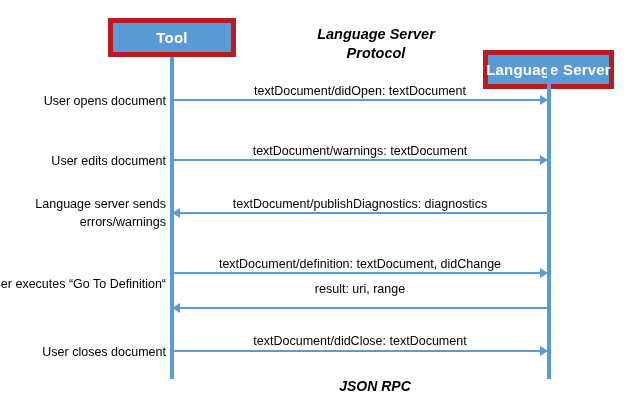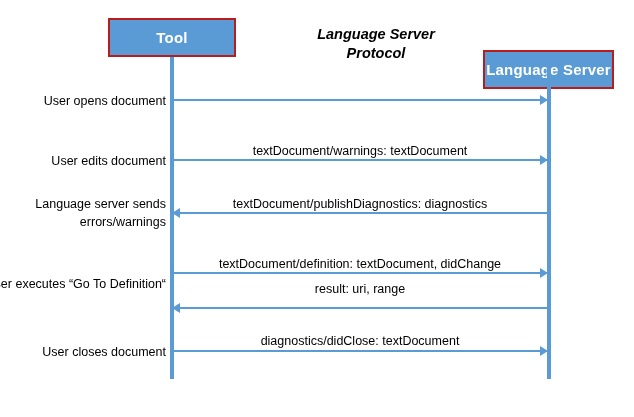--- a/index.html
+++ b/index.html
@@ -15,21 +15,21 @@
     width: 634px;
     height: 417px;
     background: #ffffff;
     overflow: hidden;
   }
 
   
   .participant-box {
     position: absolute;
     background: #5B9BD5;
-    border: 2px solid #b91c1c;
+    border: 5px solid #b91c1c;
     box-sizing: border-box;
     display: flex;
     align-items: center;
     justify-content: center;
   }
   .participant-label {
     color: #ffffff;
     font-weight: bold;
     font-size: 15px;
     letter-spacing: 0.2px;
@@ -143,20 +143,21 @@
 
   <div id="box-server" class="participant-box">
     <span class="participant-label">Language Server</span>
   </div>
 
   <div id="lifeline-tool" class="lifeline"></div>
   <div id="lifeline-server" class="lifeline"></div>
 
   <div id="diagram-title">Language Server Protocol</div>
 
+  <div class="msg-label" style="top:84px;">textDocument/didOpen: textDocument</div>
   <div class="msg-line" style="top:99px;"></div>
   <div class="arrowhead right" style="top:95px;"></div>
   <div class="side-note" style="top:92px;">User opens document</div>
 
   <div class="msg-label" style="top:144px;">textDocument/warnings: textDocument</div>
   <div class="msg-line" style="top:159px;"></div>
   <div class="arrowhead right" style="top:155px;"></div>
   <div class="side-note" style="top:152px;">User edits document</div>
 
   <div class="msg-label" style="top:197px;">textDocument/publishDiagnostics: diagnostics</div>
@@ -166,19 +167,20 @@
 
   <div class="msg-label" style="top:257px;">textDocument/definition: textDocument, didChange</div>
   <div class="msg-line" style="top:272px;"></div>
   <div class="arrowhead right" style="top:268px;"></div>
 
   <div class="msg-label" style="top:282px;">result: uri, range</div>
   <div class="msg-line" style="top:307px;"></div>
   <div class="arrowhead left" style="top:303px;"></div>
   <div class="side-note" style="top:275px;">User executes “Go To Definition“</div>
 
-  <div class="msg-label" style="top:334px;">diagnostics/didClose: textDocument</div>
+  <div class="msg-label" style="top:334px;">textDocument/didClose: textDocument</div>
   <div class="msg-line" style="top:350px;"></div>
   <div class="arrowhead right" style="top:346px;"></div>
   <div class="side-note" style="top:343px;">User closes document</div>
 
+  <div id="diagram-footer">JSON RPC</div>
 
 </div>
 
 </body></html>

